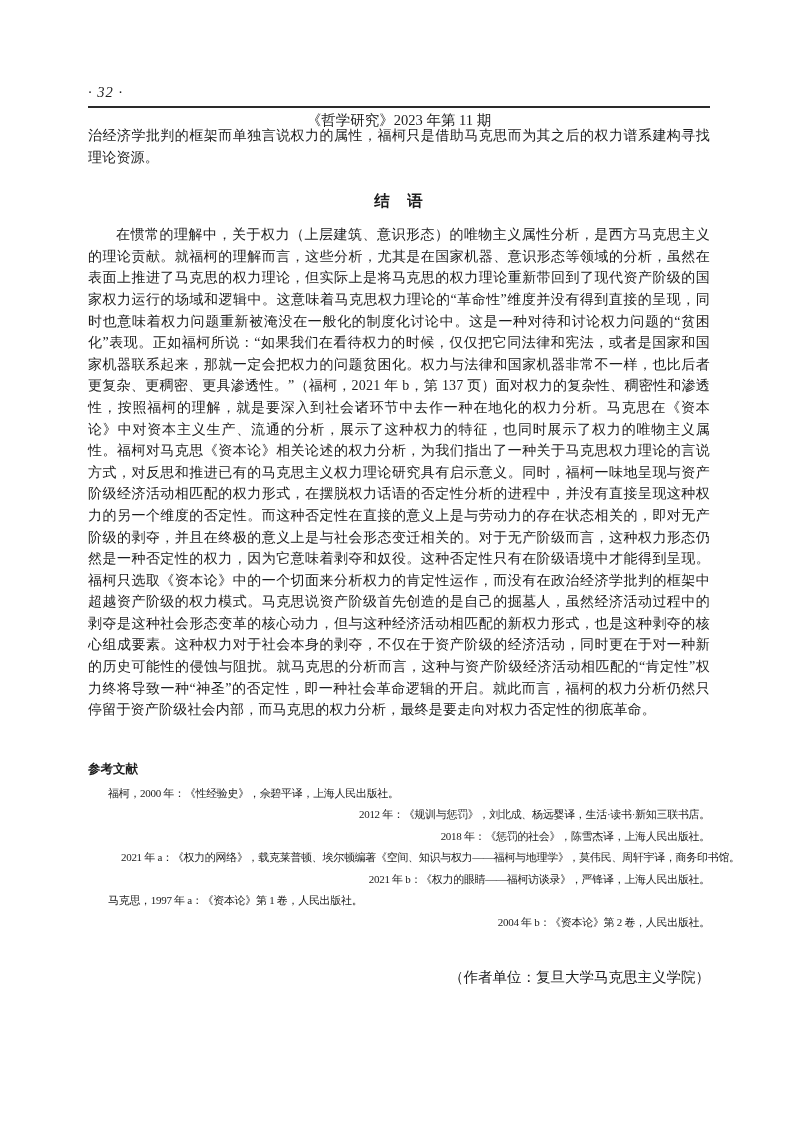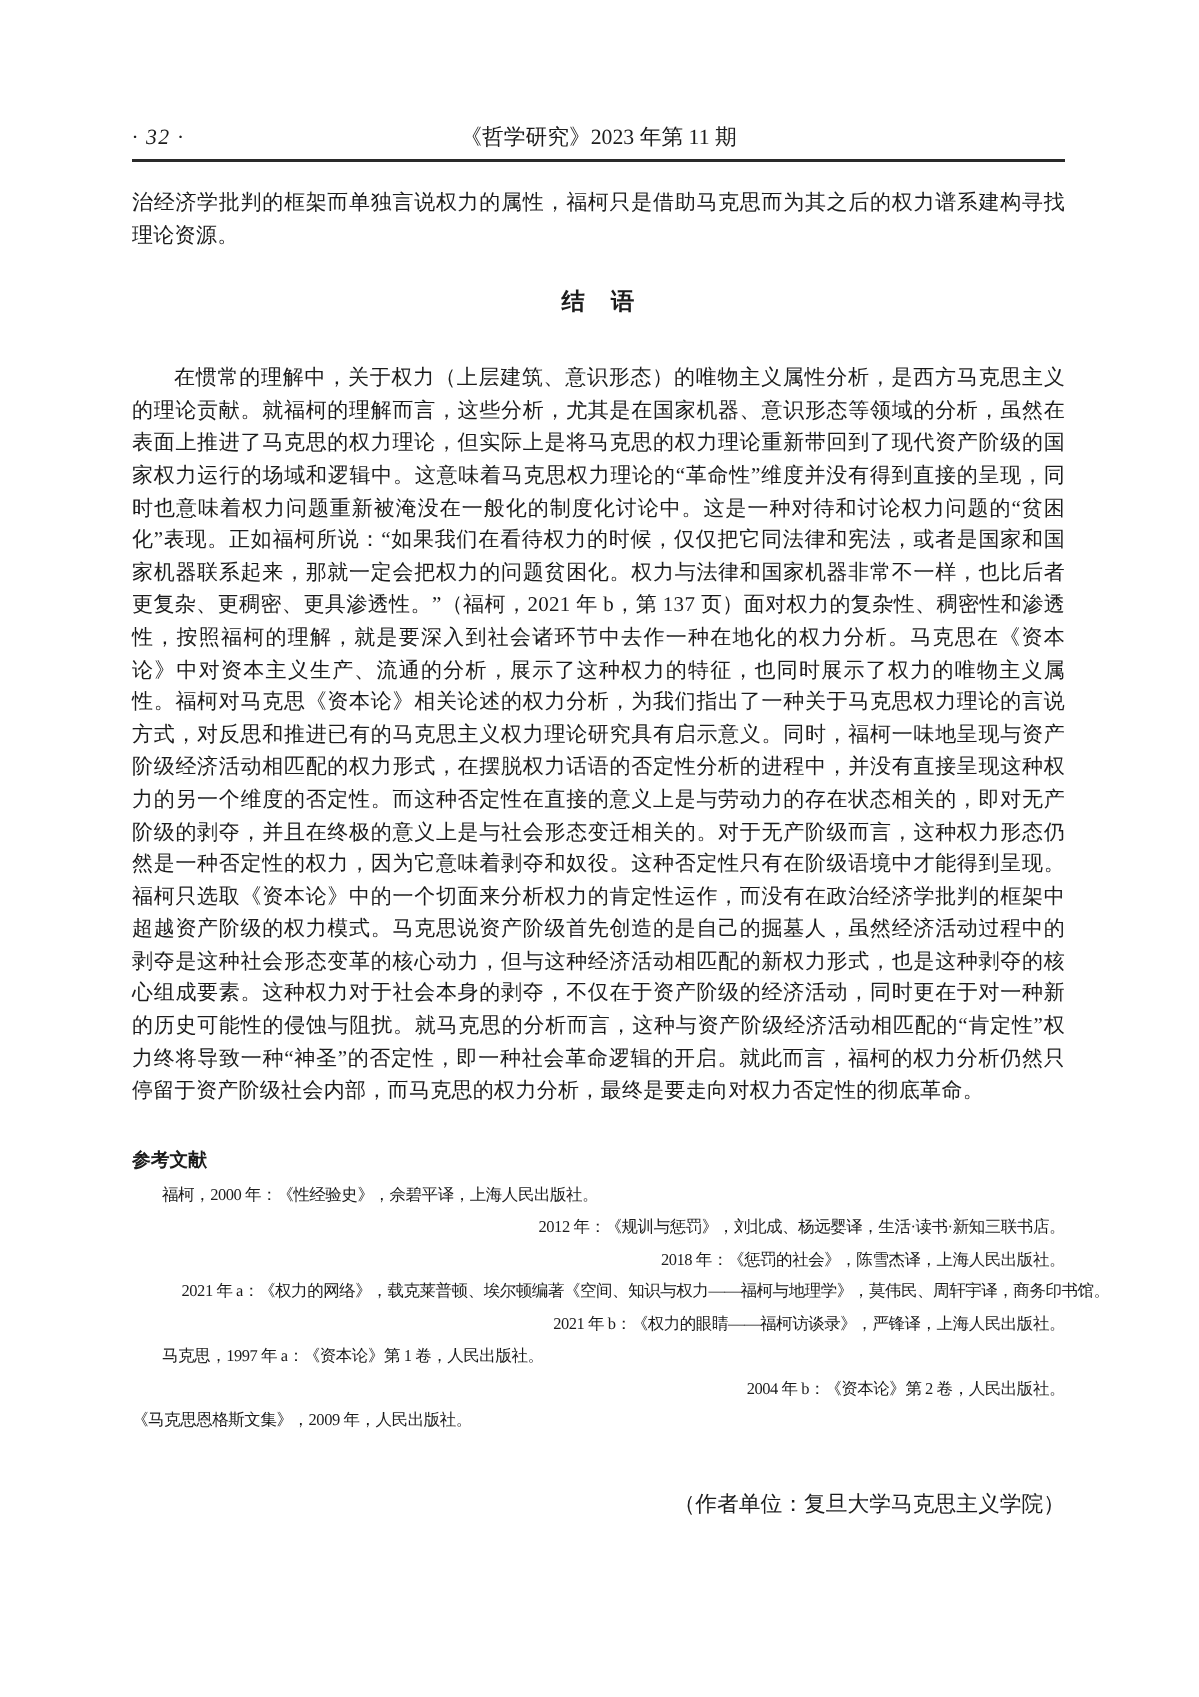--- a/index.html
+++ b/index.html
@@ -30,51 +30,52 @@
   }
   .page-number {
     font-style: italic;
     letter-spacing: 1px;
   }
   .journal-issue {
     position: absolute;
     left: 50%;
     transform: translateX(-50%);
     white-space: nowrap;
+    margin-top: 28px;
   }
   .header-rule {
     border: none;
     border-bottom: 2px solid #2a2a2a;
     margin: 4px 0 0 0;
   }
   
   .body-text {
     font-size: 14px;
     line-height: 21.6px;
     text-align: justify;
     letter-spacing: 0.2px;
   }
   .carryover {
     margin: 17px 0 0 0;
   }
   .section-title {
-    margin: 23px 0 30px 0;
+    margin: 23px 0 12px 0;
     text-align: center;
     font-size: 15.5px;
     font-weight: bold;
     font-family: "Liberation Sans", "DejaVu Sans", sans-serif;
     letter-spacing: 1px;
   }
   .conclusion {
     margin: 0;
     text-indent: 2em;
   }
   
   .references {
-    margin-top: 24px;
+    margin-top: 38px;
   }
   .references-title {
     font-weight: bold;
     font-size: 12.5px;
     font-family: "Liberation Sans", "DejaVu Sans", sans-serif;
     margin-bottom: 3px;
     line-height: 21px;
   }
   .ref-item {
     font-size: 11px;
@@ -119,18 +120,17 @@
 
   <div class="references">
     <div class="references-title">参考文献</div>
     <div class="ref-item indent-author">福柯，2000 年：《性经验史》，佘碧平译，上海人民出版社。</div>
     <div class="ref-item indent-year">2012 年：《规训与惩罚》，刘北成、杨远婴译，生活·读书·新知三联书店。</div>
     <div class="ref-item indent-year">2018 年：《惩罚的社会》，陈雪杰译，上海人民出版社。</div>
     <div class="ref-item indent-year">2021 年 a：《权力的网络》，载克莱普顿、埃尔顿编著《空间、知识与权力——福柯与地理学》，莫伟民、周轩宇译，商务印书馆。</div>
     <div class="ref-item indent-year">2021 年 b：《权力的眼睛——福柯访谈录》，严锋译，上海人民出版社。</div>
     <div class="ref-item indent-author">马克思，1997 年 a：《资本论》第 1 卷，人民出版社。</div>
     <div class="ref-item indent-year">2004 年 b：《资本论》第 2 卷，人民出版社。</div>
-    <div class="ref-item indent-work">《马克思恩格斯文集》，2009 年，人民出版社。</div>
   </div>
 
   <div class="affiliation">（作者单位：复旦大学马克思主义学院）</div>
 
 </div>
 
 </body></html>

